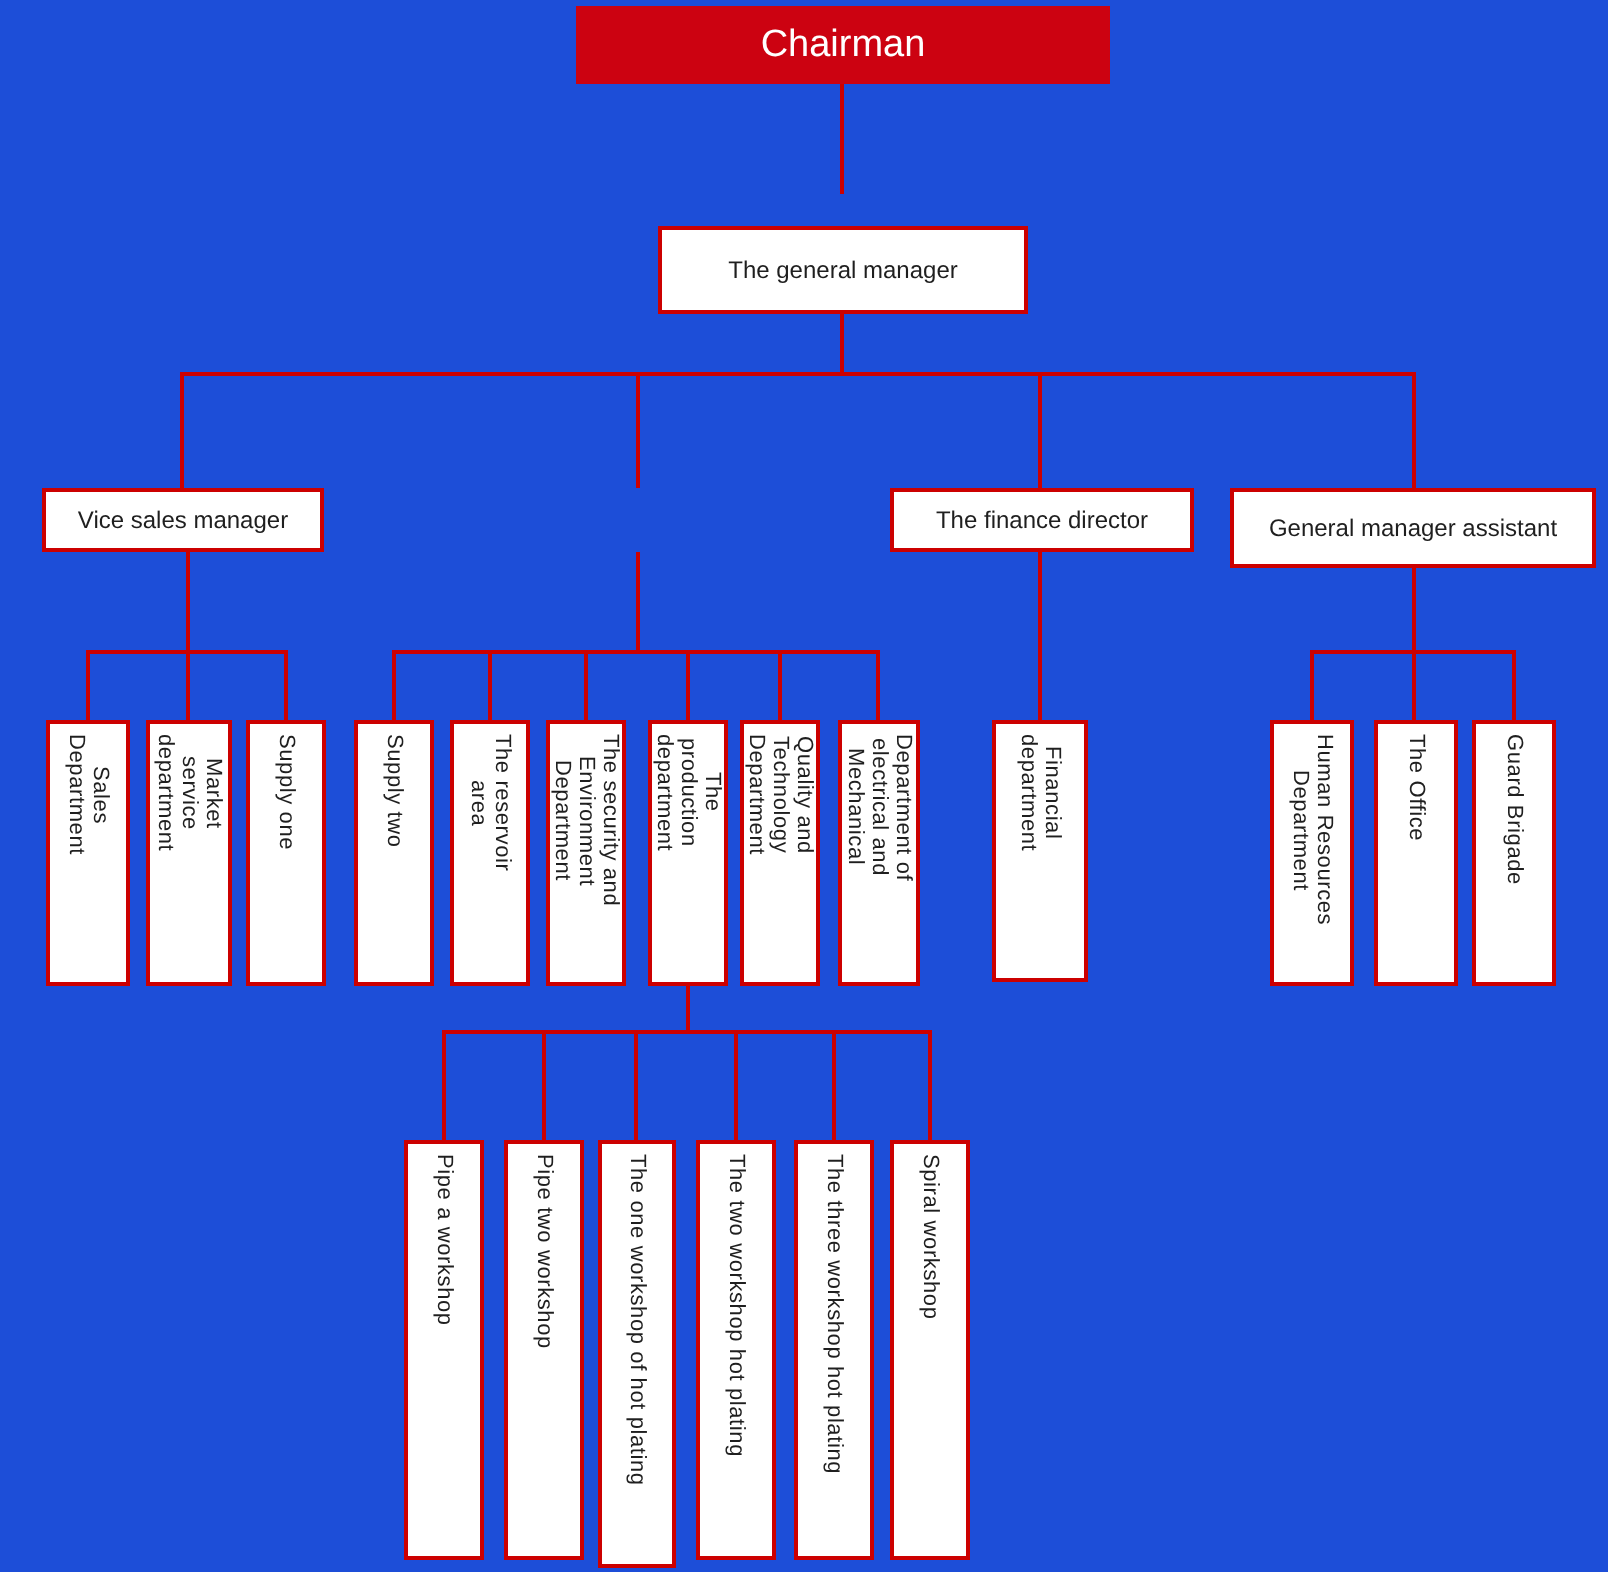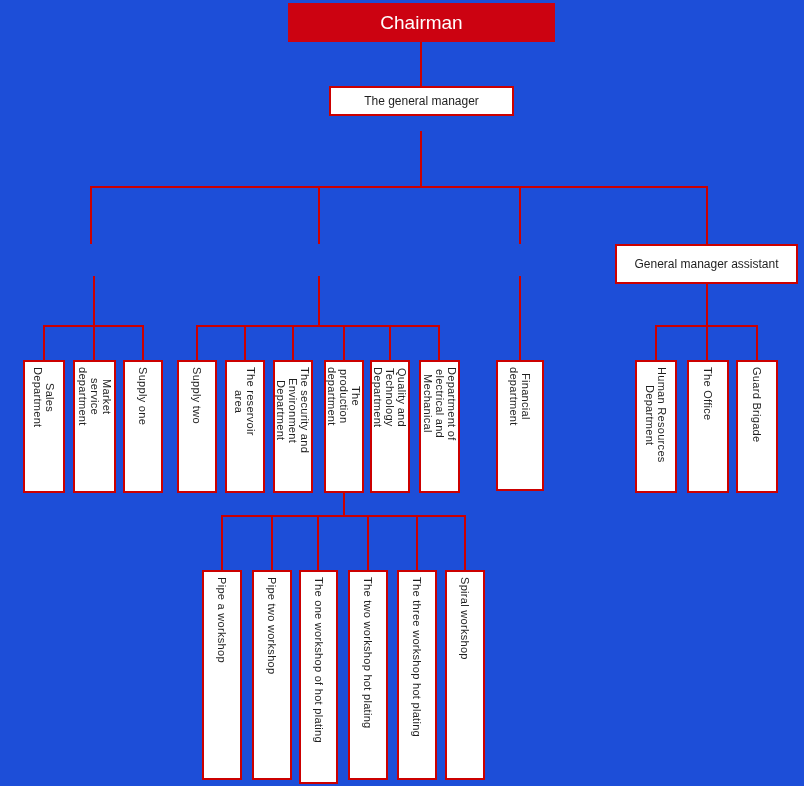--- a/index.html
+++ b/index.html
@@ -71,24 +71,30 @@
   <div class="line" style="left:271px;top:516px;width:2px;height:54px"></div>
   <div class="line" style="left:317px;top:516px;width:2px;height:54px"></div>
   <div class="line" style="left:367px;top:516px;width:2px;height:54px"></div>
   <div class="line" style="left:416px;top:516px;width:2px;height:54px"></div>
   <div class="line" style="left:464px;top:516px;width:2px;height:54px"></div>
 
   <div class="node root" style="left:288px;top:3px;width:267px;height:39px">
     <span class="lbl">Chairman</span>
   </div>
 
-  <div class="node" style="left:329px;top:86px;width:185px;height:30px">
+  <div class="node" style="left:329px;top:113px;width:185px;height:44px">
     <span class="lbl">The general manager</span>
   </div>
 
+  <div class="node" style="left:21px;top:244px;width:141px;height:32px">
+    <span class="lbl">Vice sales manager</span>
+  </div>
+  <div class="node" style="left:445px;top:244px;width:152px;height:32px">
+    <span class="lbl">The finance director</span>
+  </div>
   <div class="node" style="left:615px;top:244px;width:183px;height:40px">
     <span class="lbl">General manager assistant</span>
   </div>
 
   <div class="node vert" style="left:23px;top:360px;width:42px;height:133px">
     <span class="lbl">Sales
 Department</span>
   </div>
   <div class="node vert" style="left:73px;top:360px;width:43px;height:133px">
     <span class="lbl">Market

